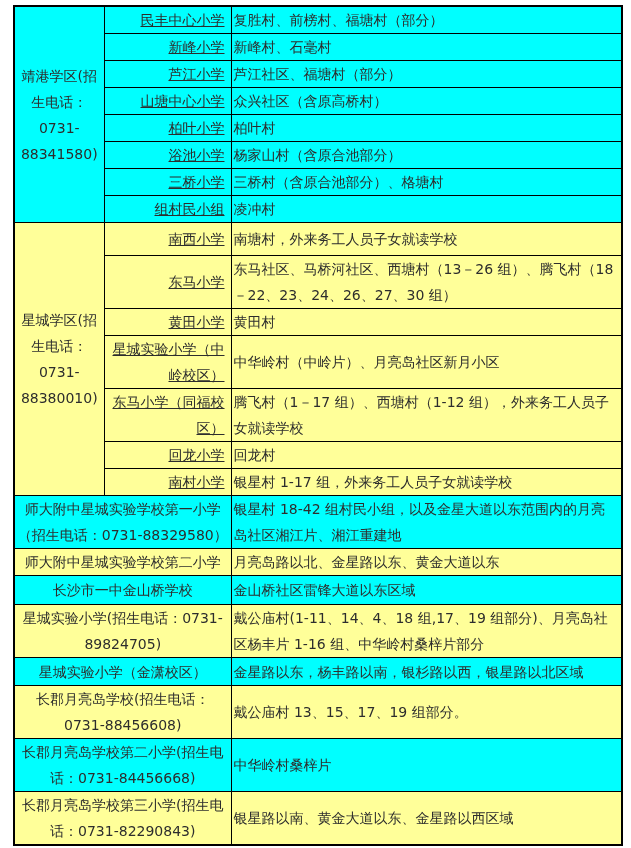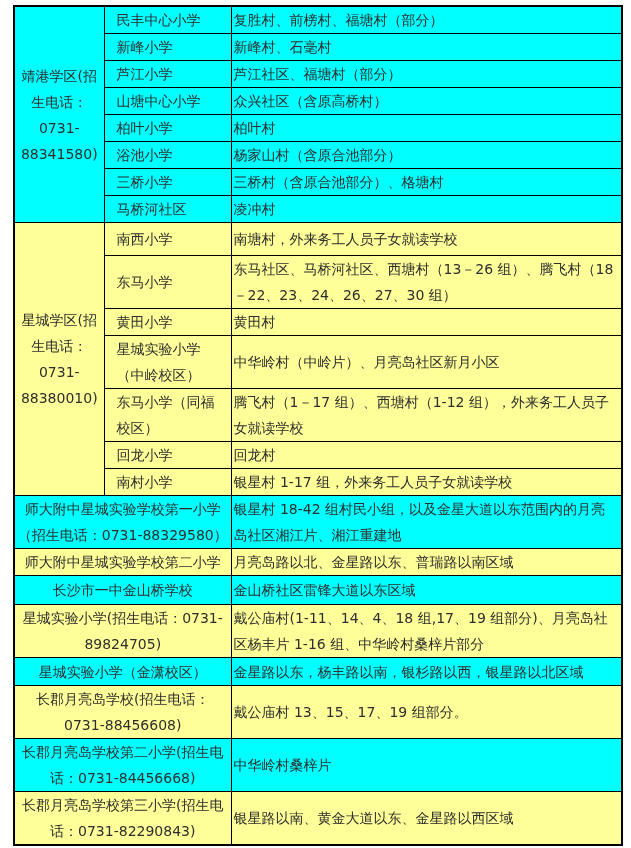--- a/index.html
+++ b/index.html
@@ -22,21 +22,21 @@
     line-height:26px;
     color:#2d2d2d;
     vertical-align:middle;
     overflow-wrap:break-word;
     word-wrap:break-word;
   }
   col.c1{width:90px;}
   col.c2{width:127px;}
   col.c3{width:391px;}
   td.district{text-align:center;padding:4px 3px;}
-  td.school{text-align:left;padding:0 12px;}
+  td.school{text-align:right;padding:0 6px;text-decoration:underline;}
   td.merged{text-align:center;padding:0 1px;}
   td.area{text-align:left;padding:0 2px;}
   .cyan{background:#00ffff;}
   .yellow{background:#ffff99;}
 </style>
 </head>
 <body>
 
 <div class="page">
   <div class="tbl-wrap">
@@ -71,21 +71,21 @@
         </tr>
         <tr style="height:25px">
           <td class="school cyan">浴池小学</td>
           <td class="area cyan">杨家山村（含原合池部分）</td>
         </tr>
         <tr style="height:25px">
           <td class="school cyan">三桥小学</td>
           <td class="area cyan">三桥村（含原合池部分）、格塘村</td>
         </tr>
         <tr style="height:25px">
-          <td class="school cyan">马桥河社区</td>
+          <td class="school cyan">组村民小组</td>
           <td class="area cyan">凌冲村</td>
         </tr>
 
         <tr style="height:33px">
           <td class="district yellow" rowspan="7">星城学区(招生电话：0731-88380010)</td>
           <td class="school yellow">南西小学</td>
           <td class="area yellow">南塘村，外来务工人员子女就读学校</td>
         </tr>
         <tr style="height:51px">
           <td class="school yellow">东马小学</td>
@@ -111,21 +111,21 @@
           <td class="school yellow">南村小学</td>
           <td class="area yellow">银星村 1-17 组，外来务工人员子女就读学校</td>
         </tr>
 
         <tr style="height:52px">
           <td class="merged cyan" colspan="2">师大附中星城实验学校第一小学（招生电话：0731-88329580）</td>
           <td class="area cyan">银星村 18-42 组村民小组，以及金星大道以东范围内的月亮岛社区湘江片、湘江重建地</td>
         </tr>
         <tr style="height:20px">
           <td class="merged yellow" colspan="2">师大附中星城实验学校第二小学</td>
-          <td class="area yellow">月亮岛路以北、金星路以东、普瑞路以南区域</td>
+          <td class="area yellow">月亮岛路以北、金星路以东、黄金大道以东</td>
         </tr>
         <tr style="height:29px">
           <td class="merged cyan" colspan="2">长沙市一中金山桥学校</td>
           <td class="area cyan">金山桥社区雷锋大道以东区域</td>
         </tr>
         <tr style="height:46px">
           <td class="merged yellow" colspan="2">星城实验小学(招生电话：0731-89824705)</td>
           <td class="area yellow">戴公庙村(1-11、14、4、18 组,17、19 组部分)、月亮岛社区杨丰片 1-16 组、中华岭村桑梓片部分</td>
         </tr>
         <tr style="height:28px">

